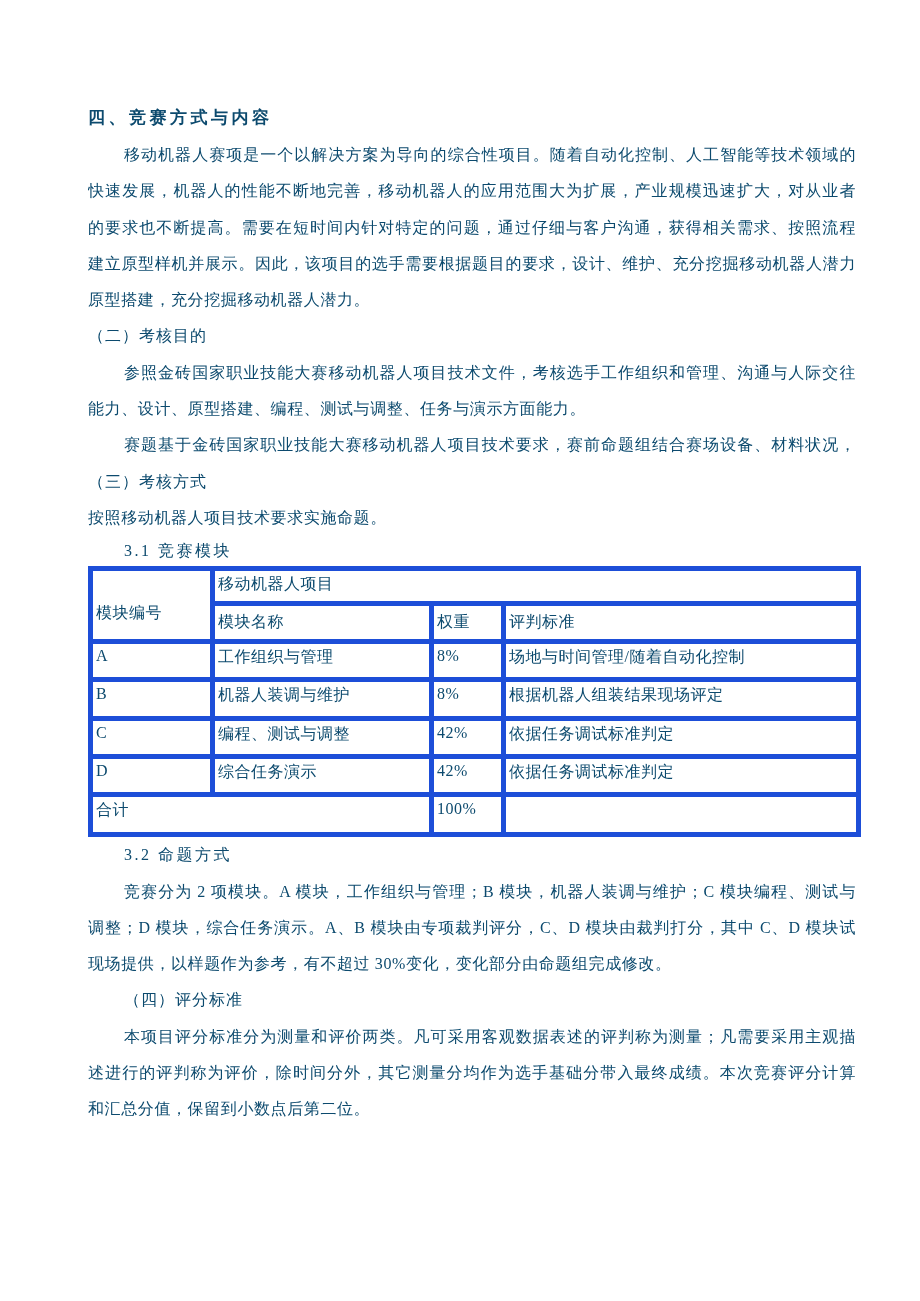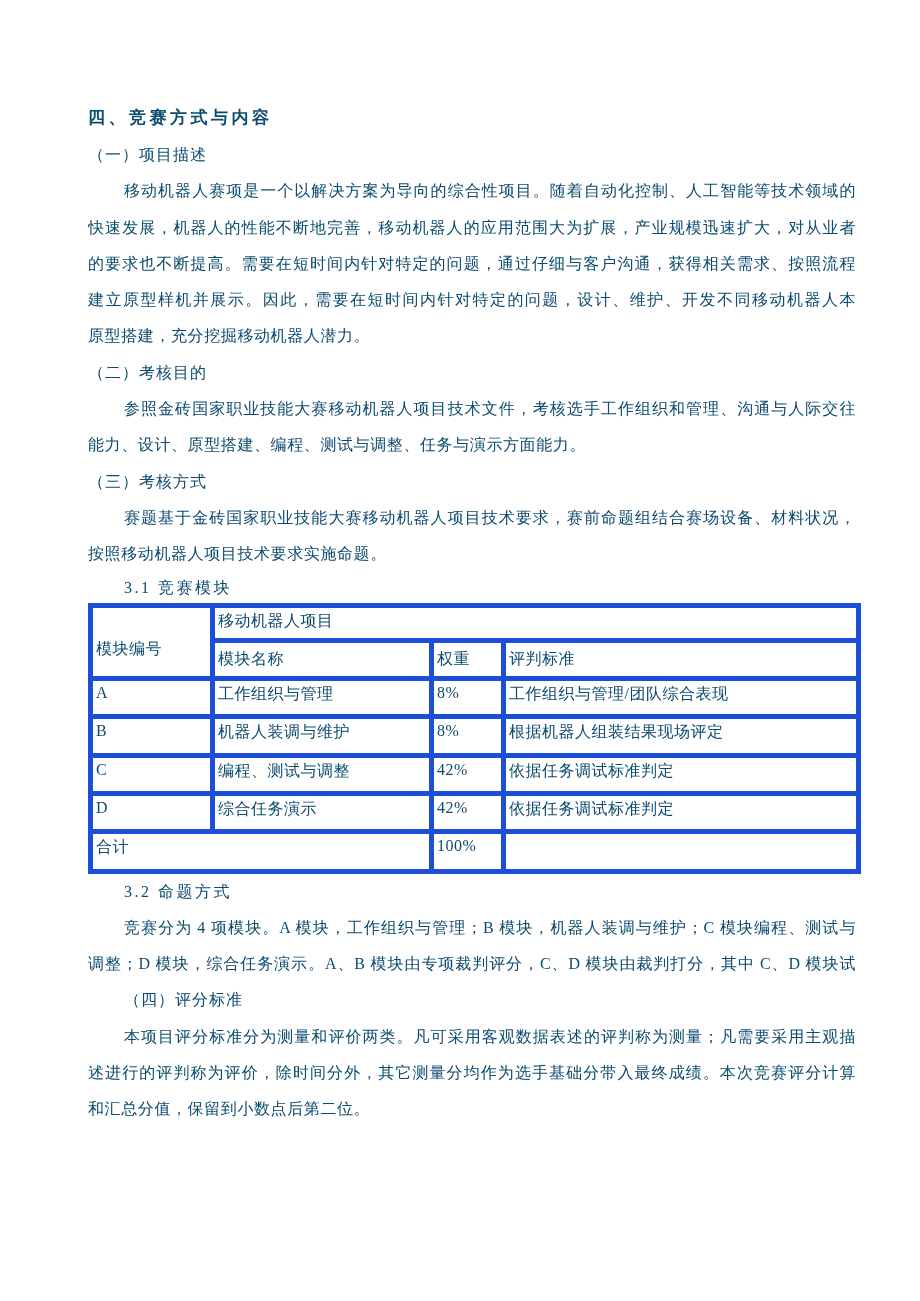--- a/index.html
+++ b/index.html
@@ -39,33 +39,32 @@
   table.modules tr.h2 td{padding-top:6px;}
 </style>
 </head>
 <body>
 
 <div class="page">
   <div class="content">
 
     <h1 class="heading">四、竞赛方式与内容</h1>
 
-    <div class="line label">（一）项目描述</div>
     <div class="line j ind">移动机器人赛项是一个以解决方案为导向的综合性项目。随着自动化控制、人工智能等技术领域的</div>
     <div class="line j">快速发展，机器人的性能不断地完善，移动机器人的应用范围大为扩展，产业规模迅速扩大，对从业者</div>
     <div class="line j">的要求也不断提高。需要在短时间内针对特定的问题，通过仔细与客户沟通，获得相关需求、按照流程</div>
-    <div class="line j">建立原型样机并展示。因此，需要在短时间内针对特定的问题，设计、维护、开发不同移动机器人本</div>
+    <div class="line j">建立原型样机并展示。因此，该项目的选手需要根据题目的要求，设计、维护、充分挖掘移动机器人潜力</div>
     <div class="line">原型搭建，充分挖掘移动机器人潜力。</div>
 
     <div class="line label">（二）考核目的</div>
     <div class="line j ind">参照金砖国家职业技能大赛移动机器人项目技术文件，考核选手工作组织和管理、沟通与人际交往</div>
     <div class="line">能力、设计、原型搭建、编程、测试与调整、任务与演示方面能力。</div>
 
+    <div class="line j ind">赛题基于金砖国家职业技能大赛移动机器人项目技术要求，赛前命题组结合赛场设备、材料状况，</div>
     <div class="line label">（三）考核方式</div>
-    <div class="line j ind">赛题基于金砖国家职业技能大赛移动机器人项目技术要求，赛前命题组结合赛场设备、材料状况，</div>
     <div class="line">按照移动机器人项目技术要求实施命题。</div>
 
     <div class="line subtitle t31 ind">3.1 竞赛模块</div>
 
     <table class="modules">
       <colgroup>
         <col style="width:122px">
           <col style="width:219px">
           <col style="width:72px">
           <col style="width:355px">
@@ -77,21 +76,21 @@
       </tr>
       <tr class="h2" style="height:38px">
         <td>模块名称</td>
         <td>权重</td>
         <td>评判标准</td>
       </tr>
       <tr style="height:38px">
         <td>A</td>
         <td>工作组织与管理</td>
         <td>8%</td>
-        <td>工作组织与管理/团队综合表现</td>
+        <td>场地与时间管理/随着自动化控制</td>
       </tr>
       <tr style="height:39px">
         <td>B</td>
         <td>机器人装调与维护</td>
         <td>8%</td>
         <td>根据机器人组装结果现场评定</td>
       </tr>
       <tr style="height:38px">
         <td>C</td>
         <td>编程、测试与调整</td>
@@ -106,22 +105,23 @@
       </tr>
       <tr style="height:40px">
         <td colspan="2">合计</td>
         <td>100%</td>
         <td></td>
       </tr>
     </tbody>
       </table>
 
     <div class="line subtitle ind">3.2 命题方式</div>
-    <div class="line j ind">竞赛分为 4 项模块。A 模块，工作组织与管理；B 模块，机器人装调与维护；C 模块编程、测试与</div>
+    <div class="line j ind">竞赛分为 2 项模块。A 模块，工作组织与管理；B 模块，机器人装调与维护；C 模块编程、测试与</div>
     <div class="line j">调整；D 模块，综合任务演示。A、B 模块由专项裁判评分，C、D 模块由裁判打分，其中 C、D 模块试题</div>
+    <div class="line">现场提供，以样题作为参考，有不超过 30%变化，变化部分由命题组完成修改。</div>
 
     <div class="line label ind">（四）评分标准</div>
     <div class="line j ind">本项目评分标准分为测量和评价两类。凡可采用客观数据表述的评判称为测量；凡需要采用主观描</div>
     <div class="line j">述进行的评判称为评价，除时间分外，其它测量分均作为选手基础分带入最终成绩。本次竞赛评分计算</div>
     <div class="line">和汇总分值，保留到小数点后第二位。</div>
 
   </div>
 </div>
 
 </body></html>

